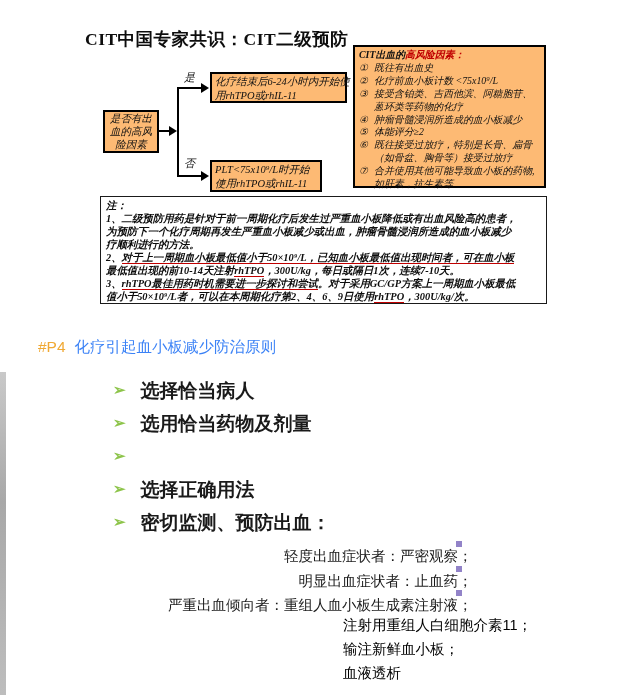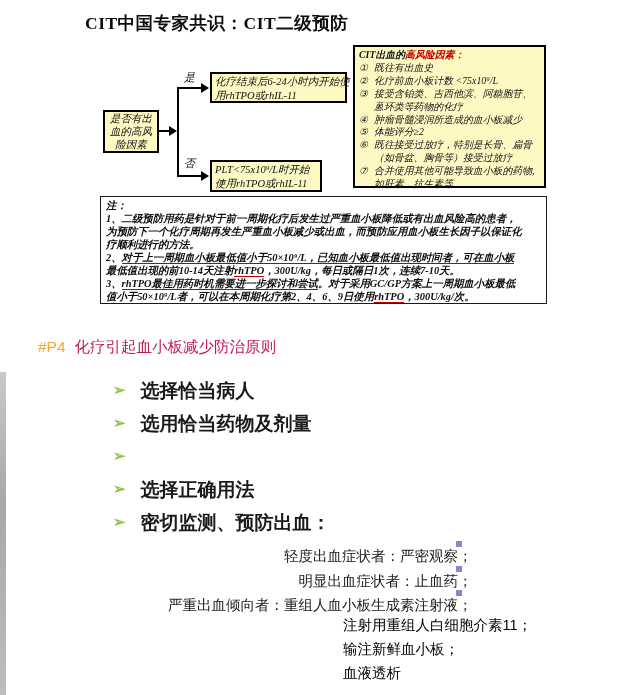--- a/index.html
+++ b/index.html
@@ -1,23 +1,23 @@
 <!DOCTYPE html>
 <html><head>
 <meta charset="utf-8">
 <style>
   html,body{margin:0;padding:0;background:#fff;}
   .page{position:relative;width:620px;height:695px;background:#ffffff;overflow:hidden;
         font-family:"Liberation Sans",sans-serif;color:#111;}
   .left-edge{position:absolute;left:0;top:372px;width:6px;height:323px;
              background:linear-gradient(#c9c9c9,#a8a8a8 40%,#bdbdbd);}
-  .slide-title{position:absolute;left:85px;top:11px;font-family:"Liberation Serif",serif;
+  .slide-title{position:absolute;left:85px;top:27px;font-family:"Liberation Serif",serif;
                font-weight:bold;font-size:17.5px;letter-spacing:.5px;color:#0d0d0d;white-space:nowrap;}
   .kai{font-family:"Liberation Serif",serif;font-style:italic;}
-  .box{position:absolute;border:2px solid #000;background:#fef9c3;box-sizing:border-box;}
+  .box{position:absolute;border:2px solid #000;background:#fdba74;box-sizing:border-box;}
   #decision-box{left:103px;top:110px;width:56px;height:43px;padding:1px 3px;font-size:10.5px;
                 line-height:13px;text-align:center;display:flex;align-items:center;justify-content:center;}
   #yes-box{left:210px;top:72px;width:137px;height:31px;padding:1px 3px;font-size:10.5px;line-height:13.5px;}
   #no-box{left:210px;top:160px;width:112px;height:32px;padding:1px 3px;font-size:10.5px;line-height:13.5px;}
   #yes-box div,#no-box div{white-space:nowrap;}
   #risk-box{left:353px;top:45px;width:193px;height:143px;padding:2px 4px;font-size:9.9px;line-height:12.9px;}
   .risk-title{font-weight:bold;white-space:nowrap;}
   .red{color:#c00000;}
   .risk-item{display:flex;}
   .risk-num{flex:0 0 15px;}
@@ -29,21 +29,21 @@
   .arr-r{position:absolute;width:0;height:0;border-top:5px solid transparent;
          border-bottom:5px solid transparent;border-left:8px solid #000;}
   .branch-label{position:absolute;font-size:11px;color:#111;}
   #note-box{position:absolute;left:100px;top:196px;width:447px;height:108px;border:1.5px solid #1a1a1a;
             padding:2px 5px;box-sizing:border-box;font-size:10.4px;line-height:13px;font-weight:bold;
             color:#0d0d0d;overflow:hidden;}
   #note-box .nline{white-space:nowrap;}
   .u{border-bottom:1.5px solid #c00000;}
   .section-head{position:absolute;left:38px;top:337px;font-size:15.5px;white-space:nowrap;}
   .tag{color:#f0a934;margin-right:9px;}
-  .stitle{color:#be185d;}
+  .stitle{color:#3b82f6;}
   #bullets{position:absolute;left:113px;top:375px;}
   .brow{display:flex;align-items:center;height:32.8px;font-size:19px;font-weight:bold;color:#1a1a1a;white-space:nowrap;}
   .barrow{color:#8dc44a;font-size:15px;font-weight:bold;margin-right:15px;transform:translateY(-1px);}
   #subbullets{position:absolute;left:168px;top:541px;}
   .srow{display:flex;align-items:flex-end;height:24.6px;font-size:14.5px;color:#1a1a1a;white-space:nowrap;flex-direction:column;}
   .sq{width:6px;height:6px;background:#9283c8;margin-right:11px;flex:0 0 auto;}
   #continuations{position:absolute;left:343px;top:613px;}
   .crow{display:flex;align-items:center;height:24.4px;font-size:14.5px;color:#000000;white-space:nowrap;}
 </style>
 </head>
@@ -129,21 +129,21 @@
               <div>如肝素，抗生素等</div>
             </span>
           </div>
         </div>
     </div>
   </div>
 
   <div id="note-box" class="kai">
       <div class="nline"><span>注：</span></div>
       <div class="nline"><span>1、二级预防用药是针对于前一周期化疗后发生过严重血小板降低或有出血风险高的患者，</span></div>
-      <div class="nline"><span>为预防下一个化疗周期再发生严重血小板减少或出血，而预防应用血小板生长因子以保证化</span></div>
+      <div class="nline"><span>为预防下一个化疗周期再发生严重血小板减少或出血，肿瘤骨髓浸润所造成的血小板减少</span></div>
       <div class="nline"><span>疗顺利进行的方法。</span></div>
       <div class="nline"><span>2、</span><span class="u">对于上一周期血小板最低值小于50×10⁹/L，已知血小板最低值出现时间者，可在血小板</span></div>
       <div class="nline"><span>最低值出现的前10-14天注射</span><span class="u">rhTPO</span><span>，300U/kg，每日或隔日1次，连续7-10天。</span></div>
       <div class="nline"><span>3、</span><span class="u">rhTPO最佳用药时机需要进一步探讨和尝试</span><span>。对于采用GC/GP方案上一周期血小板最低</span></div>
       <div class="nline"><span>值小于50×10⁹/L者，可以在本周期化疗第2、4、6、9日使用</span><span class="u">rhTPO</span><span>，300U/kg/次。</span></div>
     </div>
 
   <div class="section-head">
     <span class="tag">#P4</span><span class="stitle">化疗引起血小板减少防治原则</span>
   </div>

